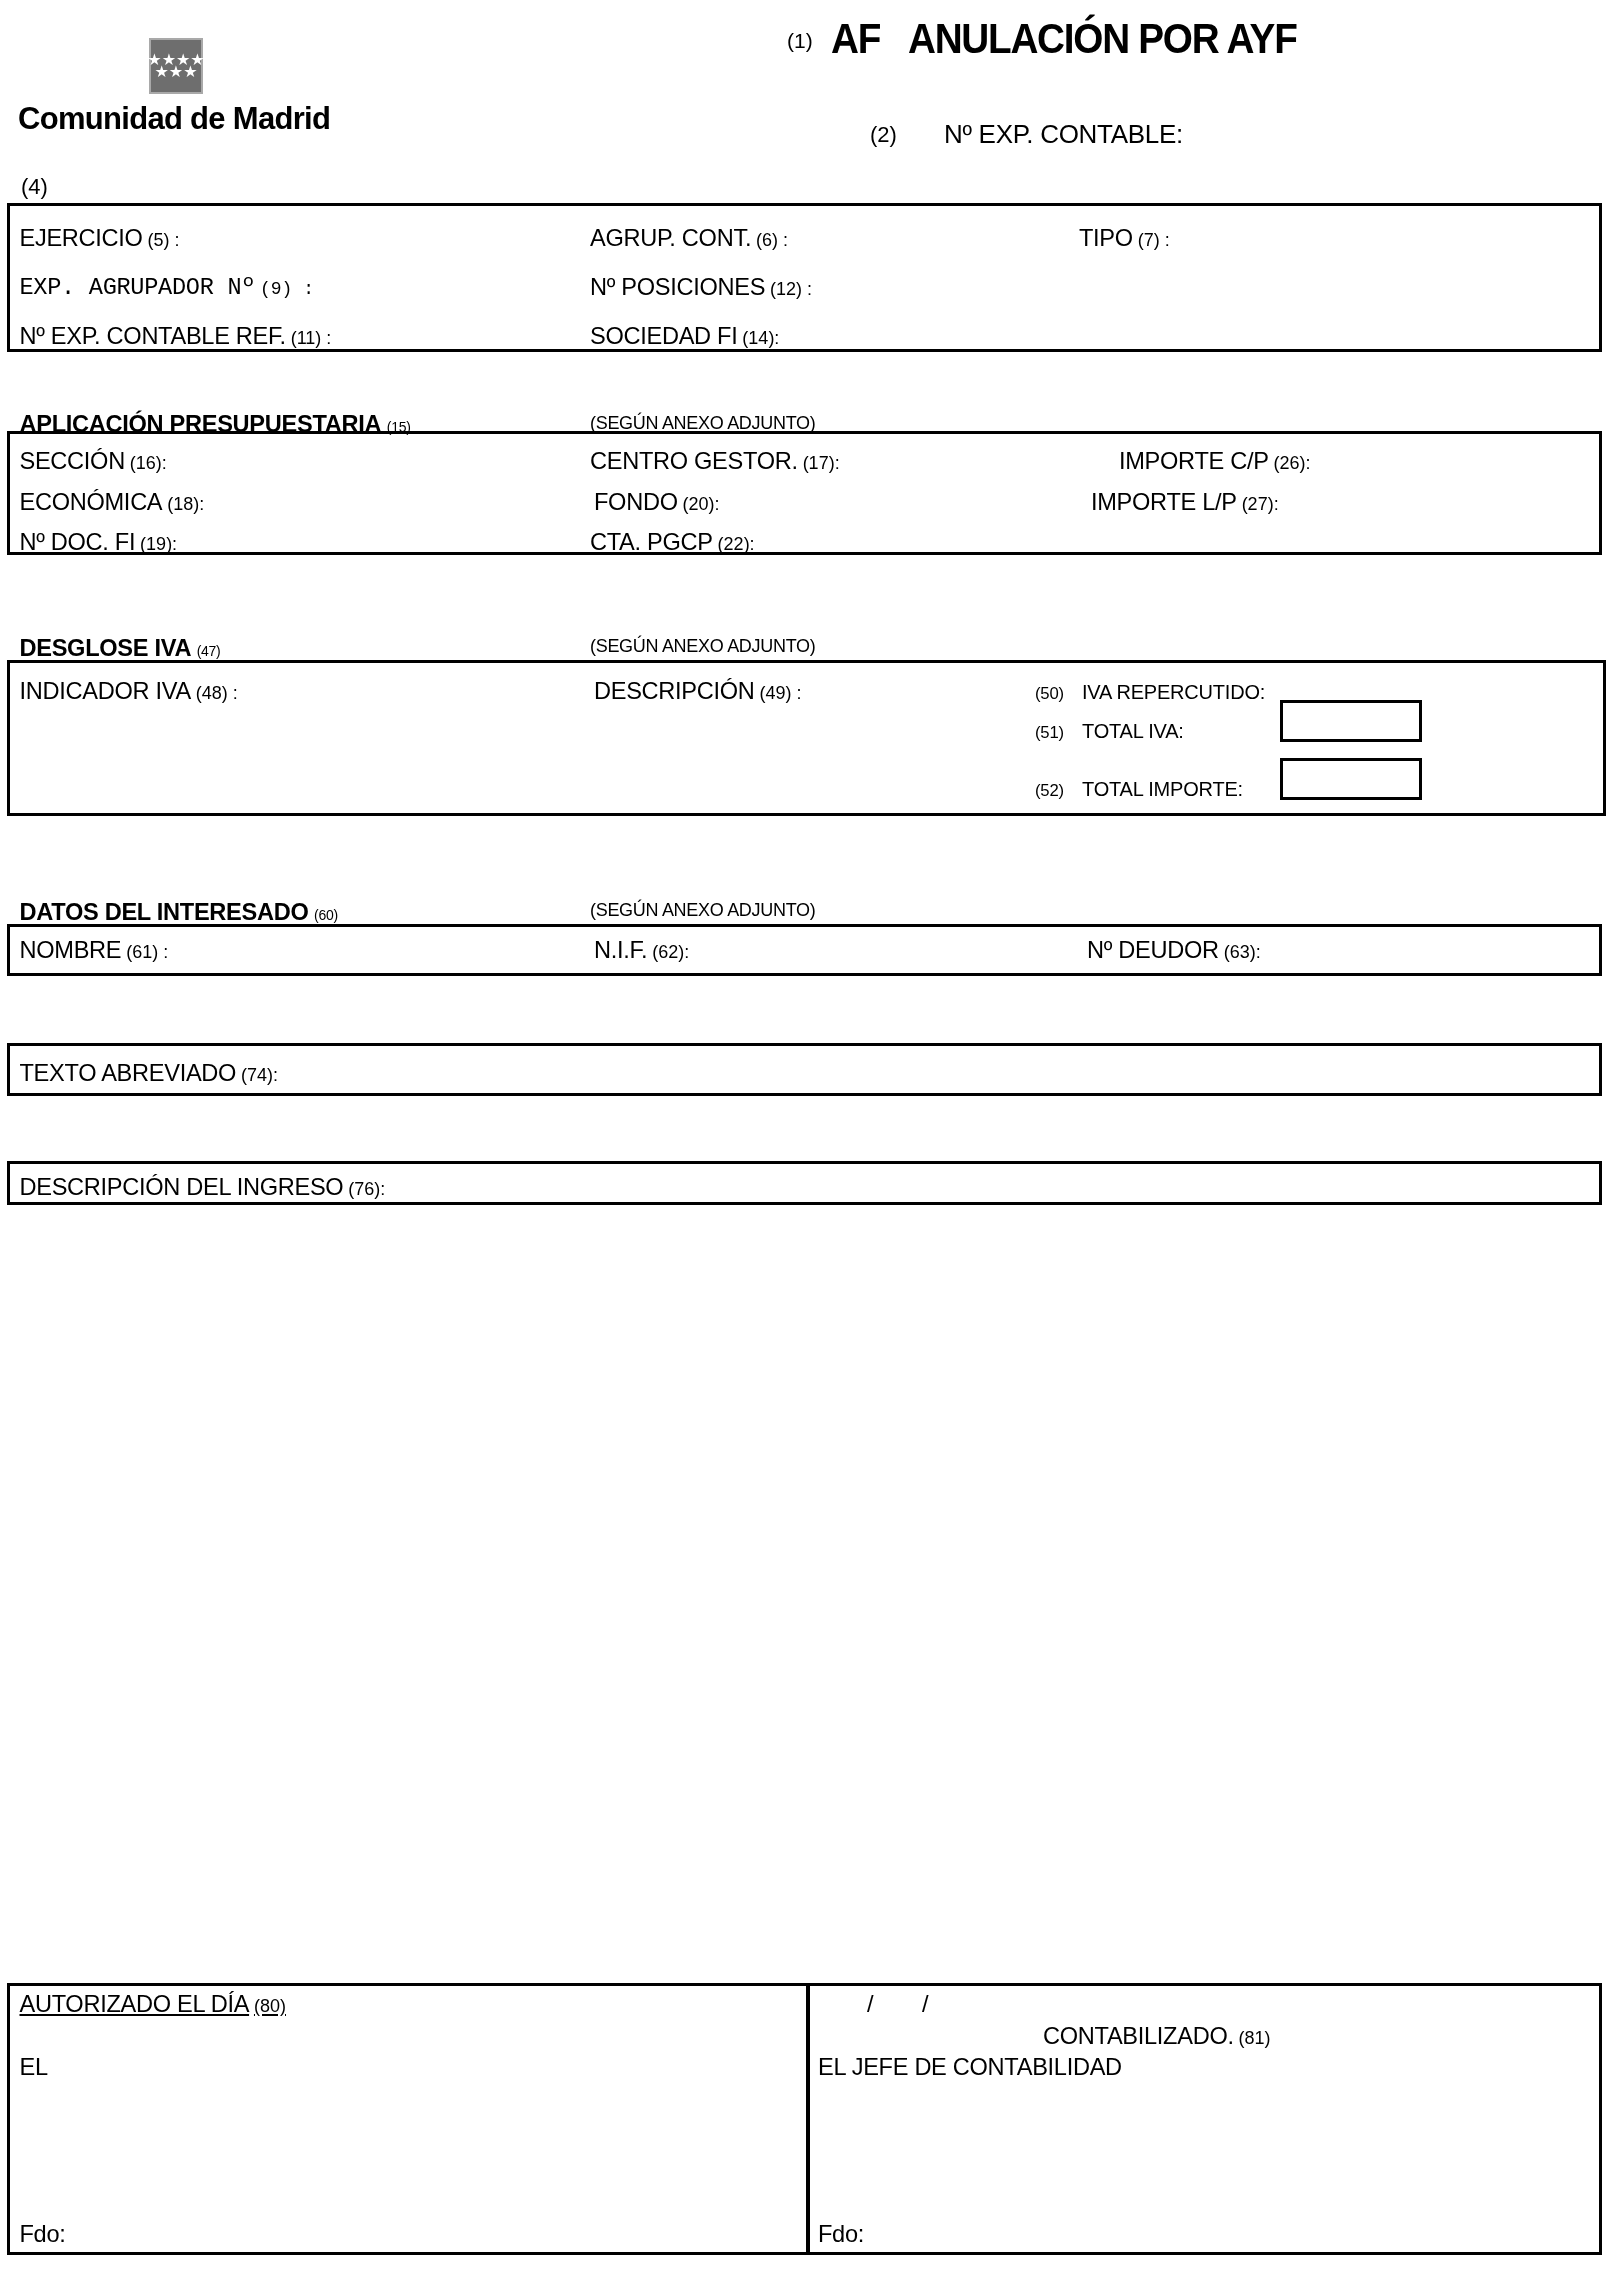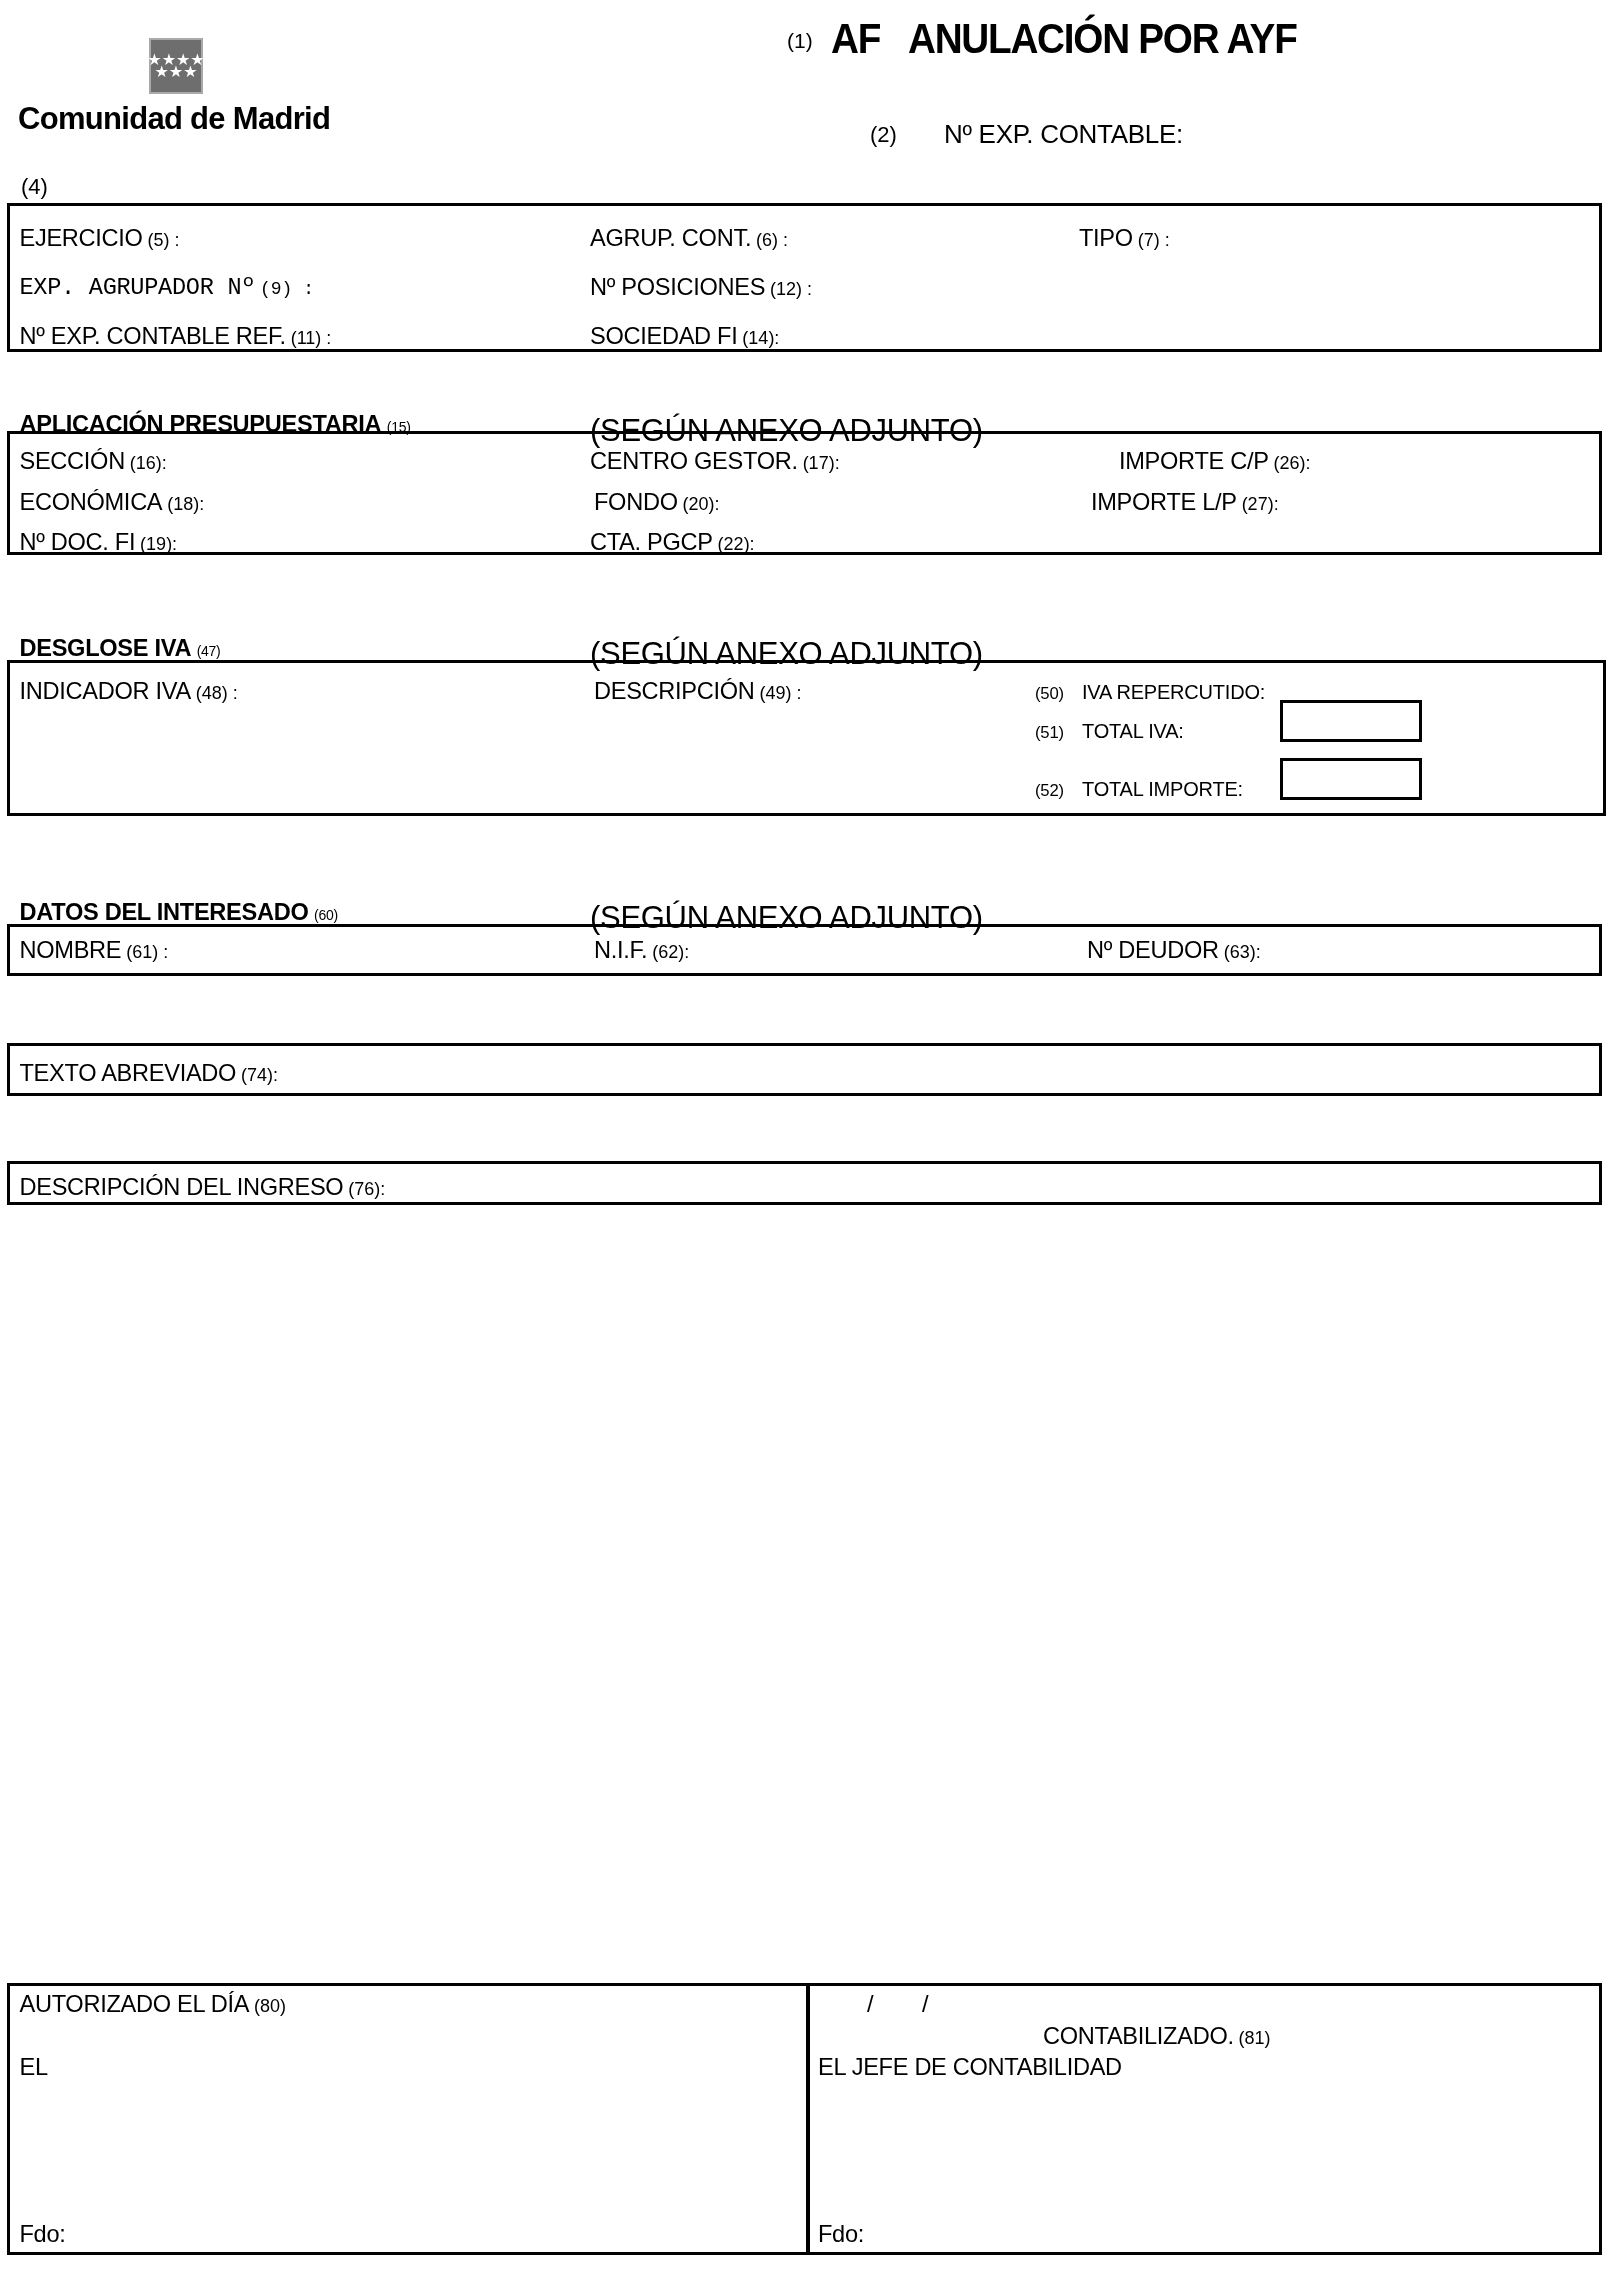--- a/index.html
+++ b/index.html
@@ -11,21 +11,21 @@
     color:#000;
     overflow:hidden;
   }
   .abs{position:absolute;white-space:nowrap;}
   
   .lbl{font-size:23.6px;letter-spacing:-0.3px;line-height:1.1;}
   .lbl .num{font-size:18px;margin-left:4.9px;letter-spacing:0;}
   
   .heading{font-size:23.6px;font-weight:bold;letter-spacing:-0.3px;}
   .heading .hnum{font-size:14px;font-weight:normal;margin-left:5.6px;}
-  .note{font-size:31px;letter-spacing:-0.3px;}
+  .note{font-size:18px;letter-spacing:-0.3px;}
   
   .box{position:absolute;border:3.5px solid #000;box-sizing:border-box;background:transparent;}
   
   .tot{font-size:20px;letter-spacing:-0.2px;}
   .tot .ref{display:inline-block;width:47px;font-size:16.7px;}
   .inputbox{position:absolute;border:3.5px solid #000;box-sizing:border-box;background:#fff;}
   
   .org{font-size:31px;font-weight:bold;letter-spacing:-0.7px;}
   .title-ref{font-size:21px;}
   .title-main{font-size:43px;font-weight:bold;letter-spacing:-1.4px;transform:scaleX(.9);transform-origin:0 0;}
@@ -107,21 +107,21 @@
 
   <div class="box" style="left:7px;top:1043px;width:1595px;height:53px;"></div>
   <div class="abs lbl" style="left:19.5px;top:1061px;"><span>TEXTO ABREVIADO</span><span class="num">(74):</span></div>
 
   <div class="box" style="left:7px;top:1161px;width:1595px;height:44px;"></div>
   <div class="abs lbl" style="left:19.5px;top:1175px;"><span>DESCRIPCIÓN DEL INGRESO</span><span class="num">(76):</span></div>
 
   <div class="box" style="left:7px;top:1983px;width:1595px;height:272px;"></div>
   <div class="sig-divider" style="left:806px;top:1983px;height:272px;"></div>
 
-  <div class="abs lbl" style="left:19.5px;top:1992px;"><span>AUTORIZADO EL DÍA</span><span class="num">(80)</span></div>
+  <div class="abs lbl" style="left:19.5px;top:1992px;text-decoration:underline;"><span>AUTORIZADO EL DÍA</span><span class="num">(80)</span></div>
   <div class="abs lbl" style="left:19.5px;top:2055px;">EL</div>
   <div class="abs lbl" style="left:19.5px;top:2222px;">Fdo:</div>
 
   <div class="abs lbl" style="left:867px;top:1992px;">/</div>
   <div class="abs lbl" style="left:922px;top:1992px;">/</div>
   <div class="abs lbl" style="left:1043px;top:1992px;margin-top:32px;"><span>CONTABILIZADO.</span><span class="num">(81)</span></div>
   <div class="abs lbl" style="left:818px;top:2055px;">EL JEFE DE CONTABILIDAD</div>
   <div class="abs lbl" style="left:818px;top:2222px;">Fdo:</div>
 
 </div>

